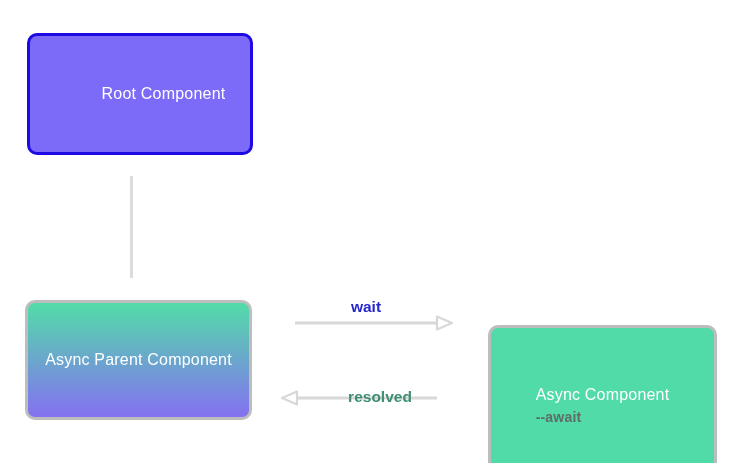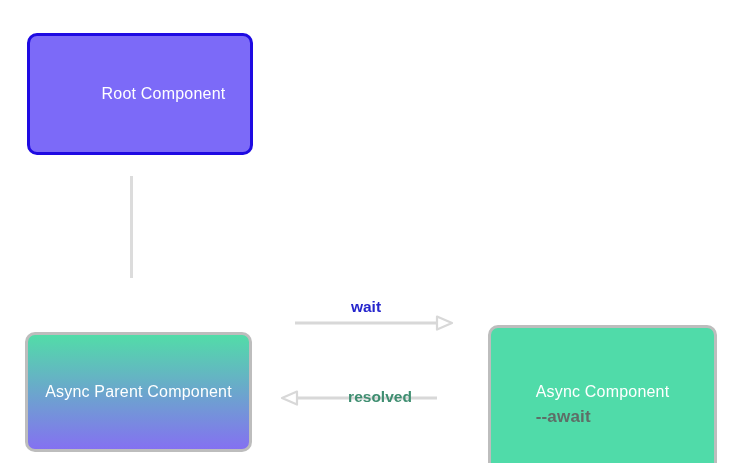--- a/index.html
+++ b/index.html
@@ -36,39 +36,38 @@
     border: 3px solid #1e0ae2;
     padding-left: 47px;
   }
   .node-parent {
     left: 25px;
     top: 300px;
     width: 227px;
     height: 120px;
     background: linear-gradient(180deg, #52dca8 0%, #8471f1 100%);
     border: 3px solid #bdbdbd;
-    margin-top: 32px;
   }
   .node-async {
     left: 488px;
     top: 298px;
     width: 229px;
     height: 160px;
     background: #50dba9;
     border: 3px solid #bdbdbd;
     margin-top: 27px;
   }
   .node-async .text-block {
     text-align: left;
     line-height: 1.5;
   }
   .node-async .sublabel {
     color: #5e6e67;
     font-weight: 600;
-    font-size: 17px;
+    font-size: 14px;
   }
   .vline {
     position: absolute;
     left: 130px;
     top: 176px;
     width: 3px;
     height: 102px;
     background: #dcdcdc;
   }
   .arrows-overlay {

